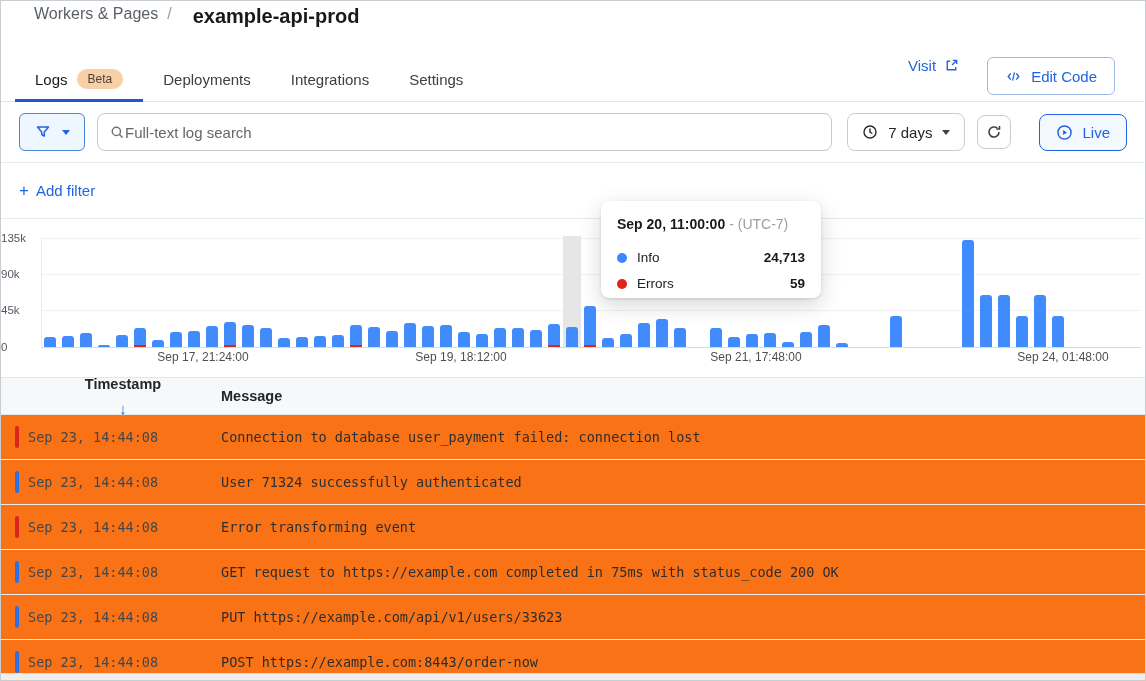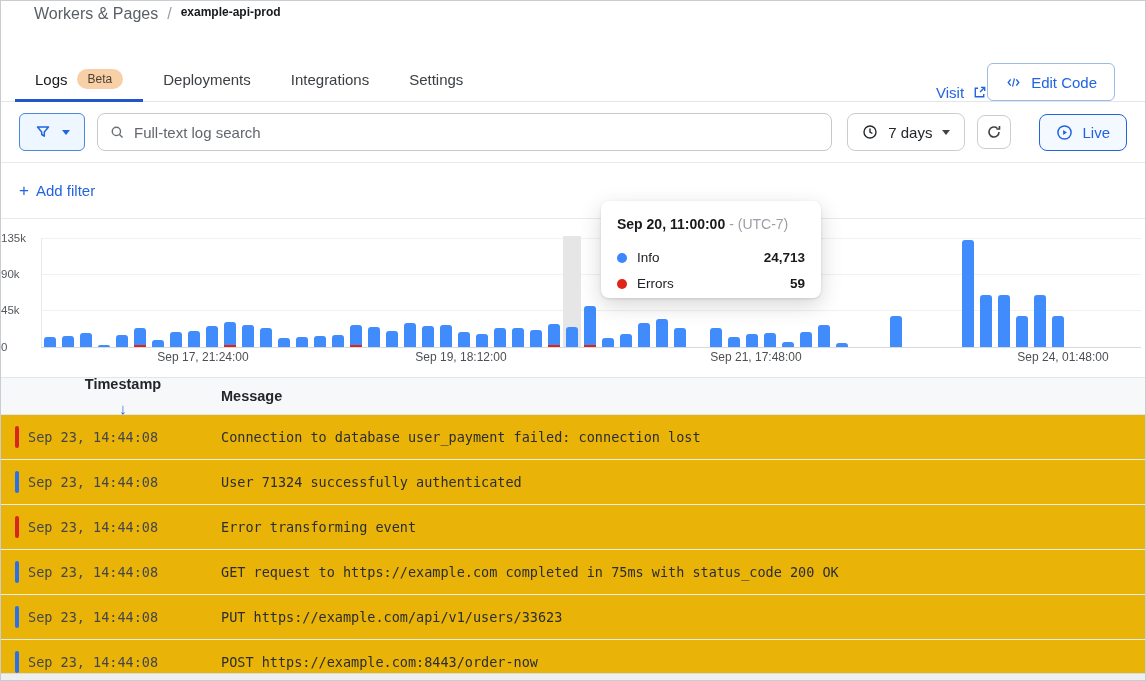--- a/index.html
+++ b/index.html
@@ -6,36 +6,36 @@
   html,body { background:#f3f4f6; }
   .page{
     width:1146px;height:681px;position:relative;background:#fff;
     border:1px solid #c9cdd2;overflow:hidden;
     font-family:"Liberation Sans",sans-serif;color:#1f2225;
   }
   
   .topbar{height:56px;display:flex;align-items:flex-start;padding:4px 33px 0;}
   .crumb-section{font-size:16px;color:#595f66;cursor:pointer;}
   .crumb-sep{font-size:16px;color:#9aa0a6;margin:0 9px;}
-  .crumb-current{font-size:12px;font-weight:700;color:#17191c;}
+  .crumb-current{font-size:20px;font-weight:700;color:#17191c;margin-left:12px;}
   
   .tabs-row{height:45px;border-bottom:1px solid #e3e6e9;display:flex;align-items:stretch;padding:0 14px;}
   .tab{display:flex;align-items:center;gap:9px;padding:0 20px;font-size:15px;color:#3c4045;position:relative;cursor:pointer;}
   .tab.active{color:#17191c;}
   .tab.active::after{content:"";position:absolute;left:0;right:0;bottom:-1px;height:3px;background:#2055cc;}
   .badge{background:#f8d0a7;color:#4d4034;font-size:12px;font-weight:400;padding:3px 11px;border-radius:11px;}
-  .tabs-actions{margin-left:auto;display:flex;align-items:flex-end;padding-right:16px;}
+  .tabs-actions{margin-left:auto;display:flex;align-items:flex-start;gap:28px;padding-right:16px;}
   .visit-link{display:flex;align-items:center;gap:8px;color:#2264e0;font-size:15px;cursor:pointer;}
   .edit-code-btn{display:flex;align-items:center;gap:9px;height:38px;padding:0 17px;border:1px solid #9db9e5;border-radius:6px;background:#fff;color:#2264e0;font-size:15px;cursor:pointer;}
   
   .filter-row{height:61px;display:flex;align-items:center;padding:0 18px;border-bottom:1px solid #e8ebee;gap:12px;}
   .filter-btn{width:66px;height:38px;border:1px solid #4d86dd;background:#eef6ff;border-radius:6px;display:flex;align-items:center;justify-content:center;gap:11px;cursor:pointer;}
   .caret{width:0;height:0;border-left:4.5px solid transparent;border-right:4.5px solid transparent;border-top:5.5px solid #2264e0;}
   .caret.dark{border-top-color:#3f4348;}
-  .search-box{flex:1;height:38px;border:1px solid #c6cacf;border-radius:8px;display:flex;align-items:center;padding:0 12px;gap:9px;background:#fff;margin-right:3px;}
+  .search-box{flex:1;height:38px;border:1px solid #c6cacf;border-radius:8px;display:flex;align-items:center;padding:0 12px;background:#fff;margin-right:3px;}
   .search-box input{border:none;outline:none;flex:1;font-size:15px;color:#23272b;font-family:"Liberation Sans",sans-serif;background:transparent;}
   .search-box input::placeholder{color:#62676d;opacity:1;}
   .range-btn{height:38px;border:1px solid #c9cdd2;border-radius:8px;background:#fff;display:flex;align-items:center;gap:10px;padding:0 14px;font-size:15px;color:#23272b;cursor:pointer;}
   .refresh-btn{width:34px;height:34px;border:1px solid #c9cdd2;border-radius:8px;background:#fff;display:flex;align-items:center;justify-content:center;cursor:pointer;}
   .live-btn{height:37px;margin-left:16px;border:1px solid #2264e0;border-radius:8px;background:#f4f9ff;color:#2264e0;display:flex;align-items:center;gap:9px;padding:0 16px;font-size:15px;cursor:pointer;}
   
   .addfilter-row{height:56px;display:flex;align-items:center;padding:0 18px;border-bottom:1px solid #e8ebee;}
   .add-filter{display:flex;align-items:center;gap:7px;color:#2264e0;font-size:15px;cursor:pointer;}
   .plus-glyph{font-size:17px;line-height:1;}
   
@@ -56,21 +56,21 @@
   .tt-row{display:flex;align-items:center;gap:10px;margin-top:11px;font-size:13.5px;color:#202327;}
   .tt-row.first{margin-top:17px;}
   .dot{width:10px;height:10px;border-radius:50%;flex:none;}
   .dot.info{background:#3b87fb;} .dot.error{background:#e02418;}
   .tt-value{margin-left:auto;font-weight:700;color:#17191c;}
   
   .log-table{margin-top:11px;border-top:1px solid #e3e6e9;}
   .thead{height:37px;background:#f7f8fa;border-bottom:1px solid #e3e6e9;display:flex;align-items:center;padding-left:24px;font-size:14.5px;font-weight:700;color:#23262a;}
   .col-ts{width:196px;display:flex;align-items:center;gap:8px;cursor:pointer;flex-direction:column;}
   .sort-arrow{color:#2264e0;font-weight:400;font-size:15px;}
-  .log-row{height:45px;display:flex;align-items:center;padding-left:14px;border-bottom:1px solid #eaecee;font-family:"DejaVu Sans Mono",monospace;font-size:13.5px;cursor:pointer;background:#eab308;}
+  .log-row{height:45px;display:flex;align-items:center;padding-left:14px;border-bottom:1px solid #eaecee;font-family:"DejaVu Sans Mono",monospace;font-size:13.5px;cursor:pointer;background:#f97316;}
   .sev{width:4px;height:22px;border-radius:2px;margin-right:9px;flex:none;background:#b9bec4;}
   .sev.error{background:#d6261d;} .sev.info{background:#2970ea;}
   .ts{width:193px;color:#43474c;flex:none;}
   .msg{color:#2b2e31;white-space:nowrap;}
   .bottom-strip{position:absolute;left:0;right:0;bottom:0;height:7px;background:#edeff1;border-top:1px solid #d9dcdf;z-index:5;}
   svg{display:block;}
 </style>
 </head>
 <body>
 

